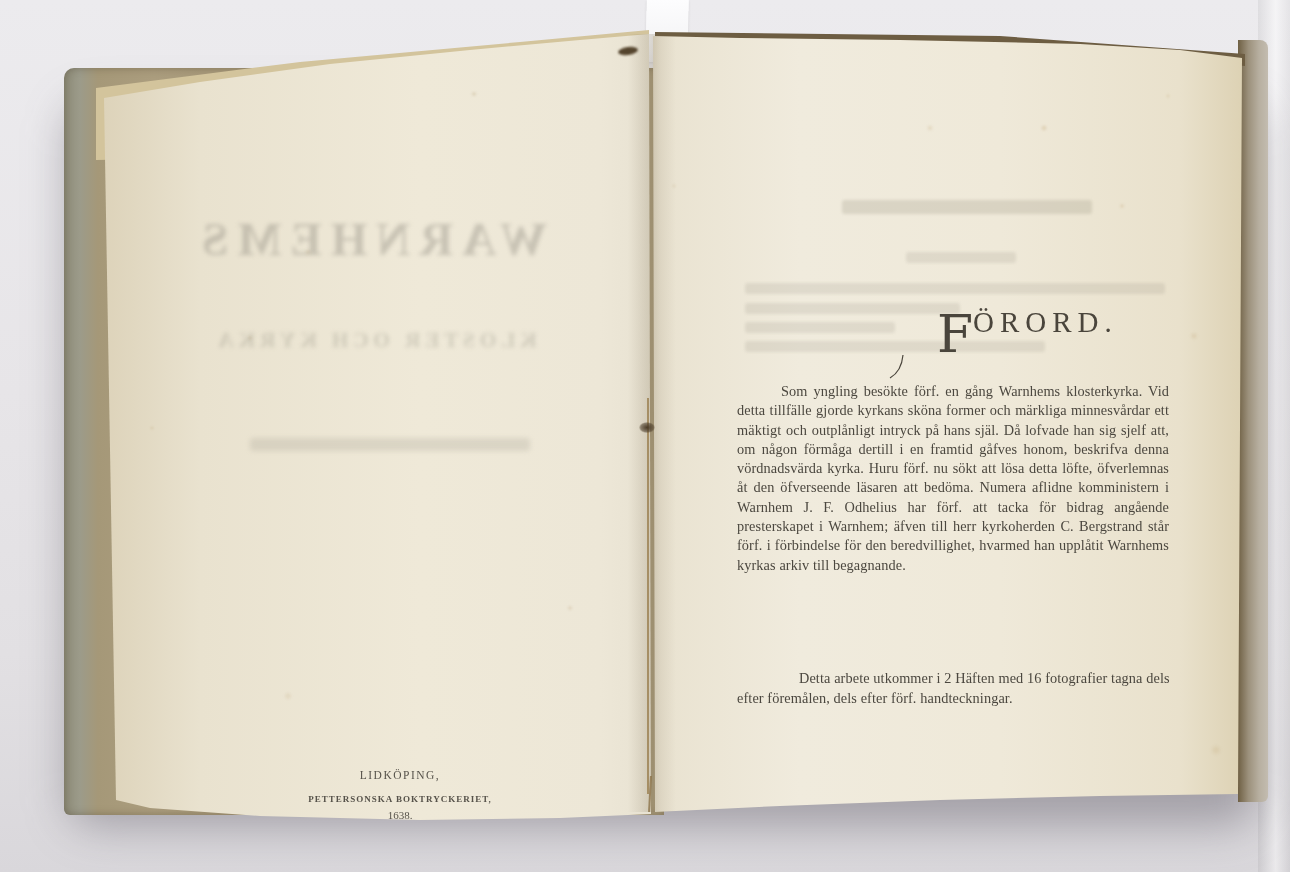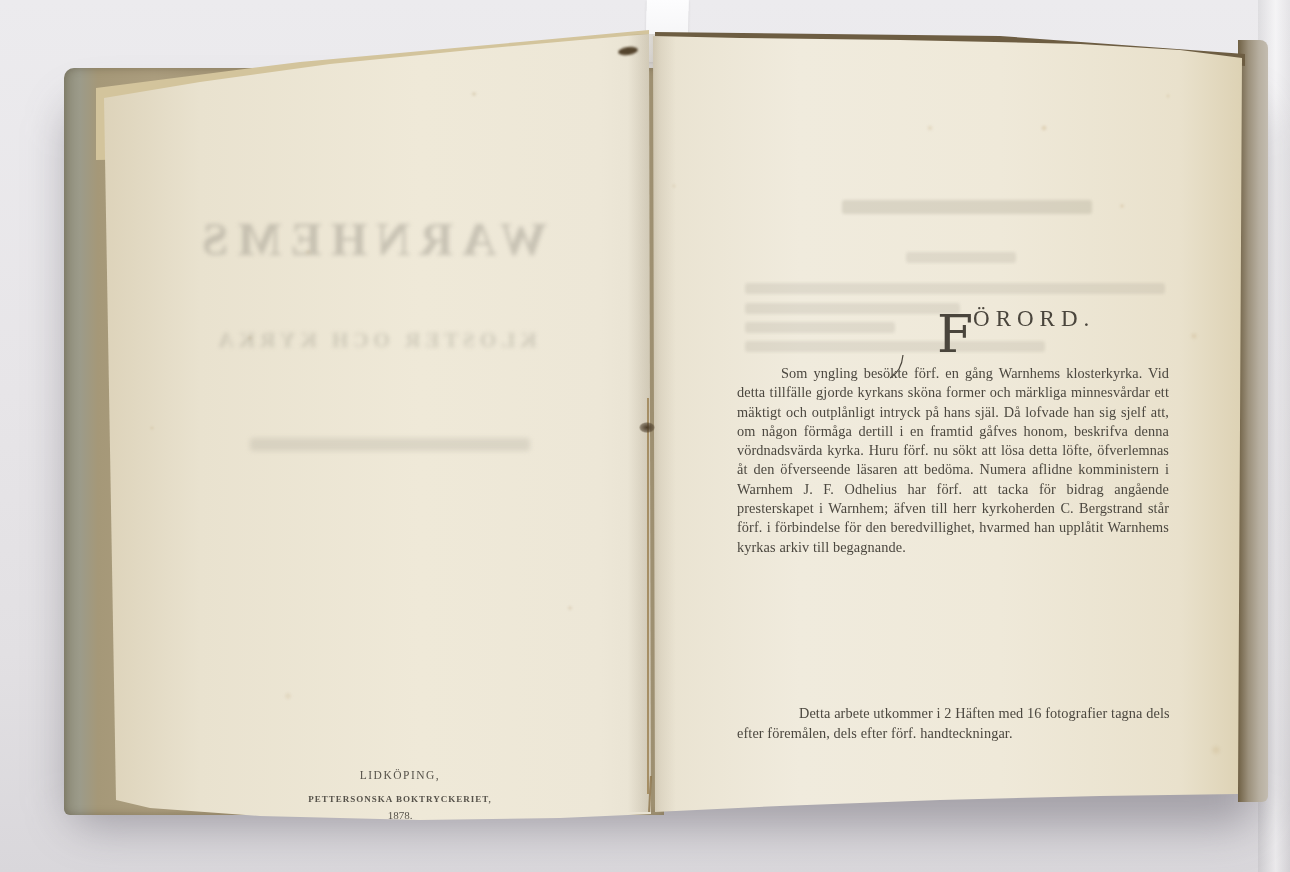--- a/index.html
+++ b/index.html
@@ -79,25 +79,25 @@
   .gbar-1{left:842px;top:200px;width:250px;height:14px;background:rgba(130,124,106,.20);}
   .gbar-2{left:906px;top:252px;width:110px;height:11px;}
   .gbar-3{left:745px;top:283px;width:420px;height:11px;}
   .gbar-4{left:745px;top:303px;width:215px;height:11px;}
   .gbar-5{left:745px;top:322px;width:150px;height:11px;}
   .gbar-6{left:745px;top:341px;width:300px;height:11px;}
 
   
   .heading{left:740px;top:306px;width:430px;text-align:center;color:#4a453c;white-space:nowrap;}
   .heading .initial{font-size:52px;line-height:1;font-family:"DejaVu Serif",serif;position:relative;top:2px;font-weight:400;}
-  .heading .rest{font-size:23px;letter-spacing:6px;font-weight:400;}
+  .heading .rest{font-size:29px;letter-spacing:6px;font-weight:400;}
   .f-tail{left:148px;top:48px;width:20px;height:26px;overflow:visible;}
-  .foreword{left:737px;top:364px;width:432px;font-size:14.3px;line-height:19.3px;
+  .foreword{left:737px;top:382px;width:432px;font-size:14.3px;line-height:19.3px;
     text-align:justify;text-indent:44px;color:#4b473f;letter-spacing:.1px;}
-  .pub-note{left:737px;top:703px;width:436px;font-size:14.3px;line-height:20px;
+  .pub-note{left:737px;top:668px;width:436px;font-size:14.3px;line-height:20px;
     text-indent:62px;color:#4b473f;letter-spacing:.1px;}
 
   
   .imprint{left:250px;top:768px;width:300px;text-align:center;color:#56524a;}
   .imprint-line-1{font-size:11.5px;letter-spacing:1.5px;line-height:15px;}
   .imprint-line-2{font-size:9px;letter-spacing:1px;line-height:13px;margin-top:10px;font-weight:600;}
   .imprint-line-3{font-size:11px;line-height:15px;margin-top:2px;}
   .imprint div{position:static;}
 </style>
 </head>
@@ -126,21 +126,21 @@
 
   <div class="foxing"></div>
 
   <div class="ghost ghost-title-1">WARNHEMS</div>
   <div class="ghost ghost-title-2">KLOSTER OCH KYRKA</div>
   <div class="ghost-line-3"></div>
 
   <div class="imprint">
     <div class="imprint-line-1">LIDKÖPING,</div>
     <div class="imprint-line-2">PETTERSONSKA BOKTRYCKERIET,</div>
-    <div class="imprint-line-3">1878.</div>
+    <div class="imprint-line-3">1638.</div>
   </div>
 
   <div class="gbar gbar-1"></div>
   <div class="gbar gbar-2"></div>
   <div class="gbar gbar-3"></div>
   <div class="gbar gbar-4"></div>
   <div class="gbar gbar-5"></div>
   <div class="gbar gbar-6"></div>
 
   <div class="heading">

